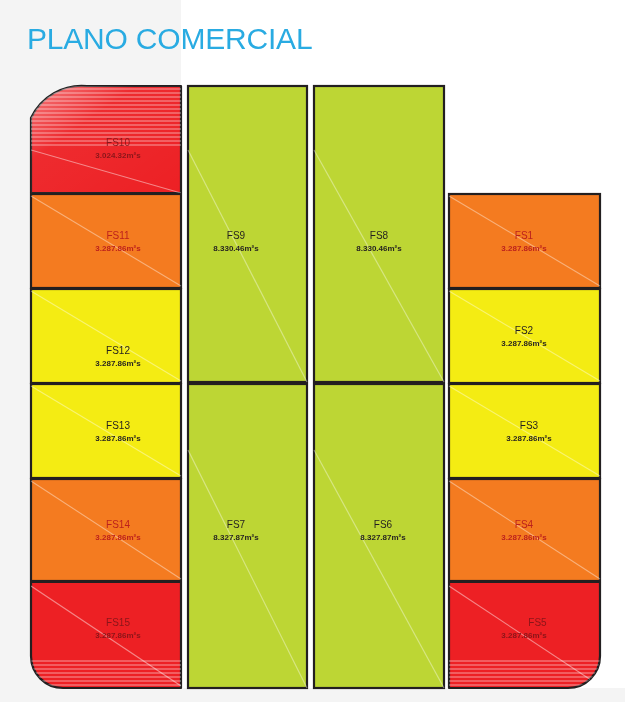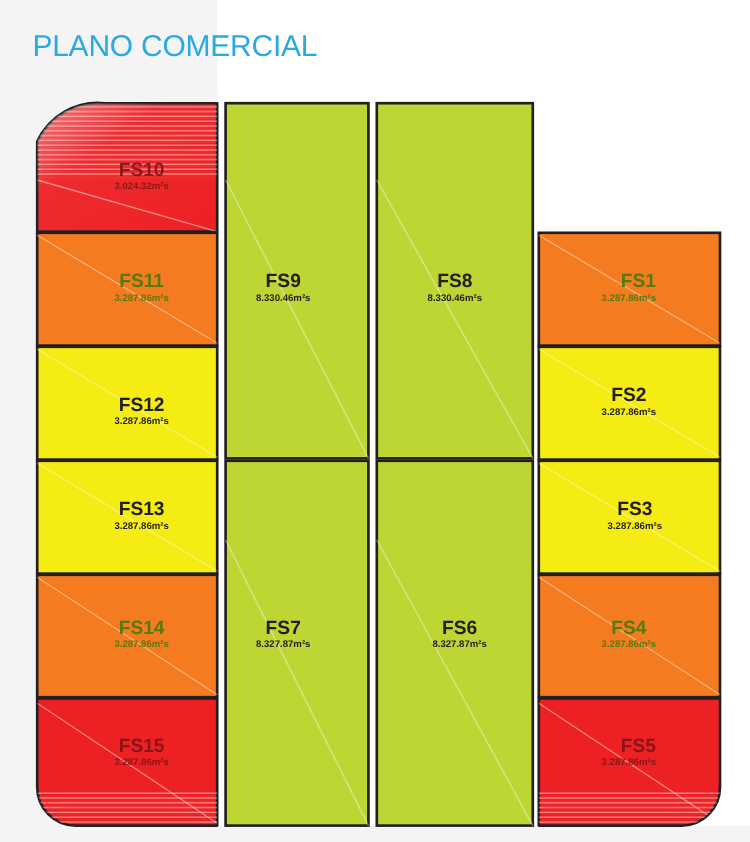--- a/index.html
+++ b/index.html
@@ -30,21 +30,21 @@
     top: 688px;
     width: 625px;
     height: 14px;
     background: #f4f4f4;
   }
 
   #title {
     position: absolute;
     left: 27px;
     top: 22px;
-    font-size: 25px;
+    font-size: 30px;
     line-height: 34px;
     letter-spacing: -0.2px;
     color: #29ABE2;
     font-weight: 400;
     white-space: nowrap;
     z-index: 5;
   }
 
   #plan {
     position: absolute;
@@ -56,35 +56,35 @@
 
   .lot-label {
     position: absolute;
     text-align: center;
     pointer-events: none;
     white-space: nowrap;
     transform: translate(-50%, -50%);
   }
   .lot-name {
     display: block;
-    font-size: 16px;
+    font-size: 10px;
     line-height: 15px;
     color: #231f20;
-    font-weight: 700;
+    font-weight: 400;
   }
   .lot-area {
     display: block;
     font-size: 8px;
     line-height: 12px;
     color: #231f20;
     font-weight: 700;
   }
   
   .on-red .lot-name, .on-red .lot-area { color: #7d1418; opacity: .88; }
-  .on-orange .lot-name, .on-orange .lot-area { color: #4d7c0f; opacity: .95; }
+  .on-orange .lot-name, .on-orange .lot-area { color: #b91c1c; opacity: .95; }
 </style>
 </head>
 <body>
 
 <div id="page-bg-left"></div>
 <div id="page-bg-bottom"></div>
 
 <div id="title">PLANO COMERCIAL</div>
 
 <svg id="plan" viewBox="0 0 625 702">
@@ -194,21 +194,21 @@
 <div class="lot-label on-red" style="left:118px; top:148px;">
   <span class="lot-name">FS10</span>
   <span class="lot-area">3.024.32m²s</span>
 </div>
 
 <div class="lot-label on-orange" style="left:118px; top:241px;">
   <span class="lot-name">FS11</span>
   <span class="lot-area">3.287.86m²s</span>
 </div>
 
-<div class="lot-label" style="left:118px; top:344px;">
+<div class="lot-label" style="left:118px; top:356px;">
   <span class="lot-name">FS12</span>
   <span class="lot-area">3.287.86m²s</span>
 </div>
 
 <div class="lot-label" style="left:118px; top:431px;">
   <span class="lot-name">FS13</span>
   <span class="lot-area">3.287.86m²s</span>
 </div>
 
 <div class="lot-label on-orange" style="left:118px; top:530px;">
@@ -234,21 +234,21 @@
 <div class="lot-label" style="left:379px; top:241px;">
   <span class="lot-name">FS8</span>
   <span class="lot-area">8.330.46m²s</span>
 </div>
 
 <div class="lot-label" style="left:383px; top:530px;">
   <span class="lot-name">FS6</span>
   <span class="lot-area">8.327.87m²s</span>
 </div>
 
-<div class="lot-label on-orange" style="left:524px; top:241px;text-align:right;">
+<div class="lot-label on-orange" style="left:524px; top:241px;">
   <span class="lot-name">FS1</span>
   <span class="lot-area">3.287.86m²s</span>
 </div>
 
 <div class="lot-label" style="left:524px; top:336px;text-align:center;">
   <span class="lot-name">FS2</span>
   <span class="lot-area">3.287.86m²s</span>
 </div>
 
 <div class="lot-label" style="left:529px; top:431px;">

